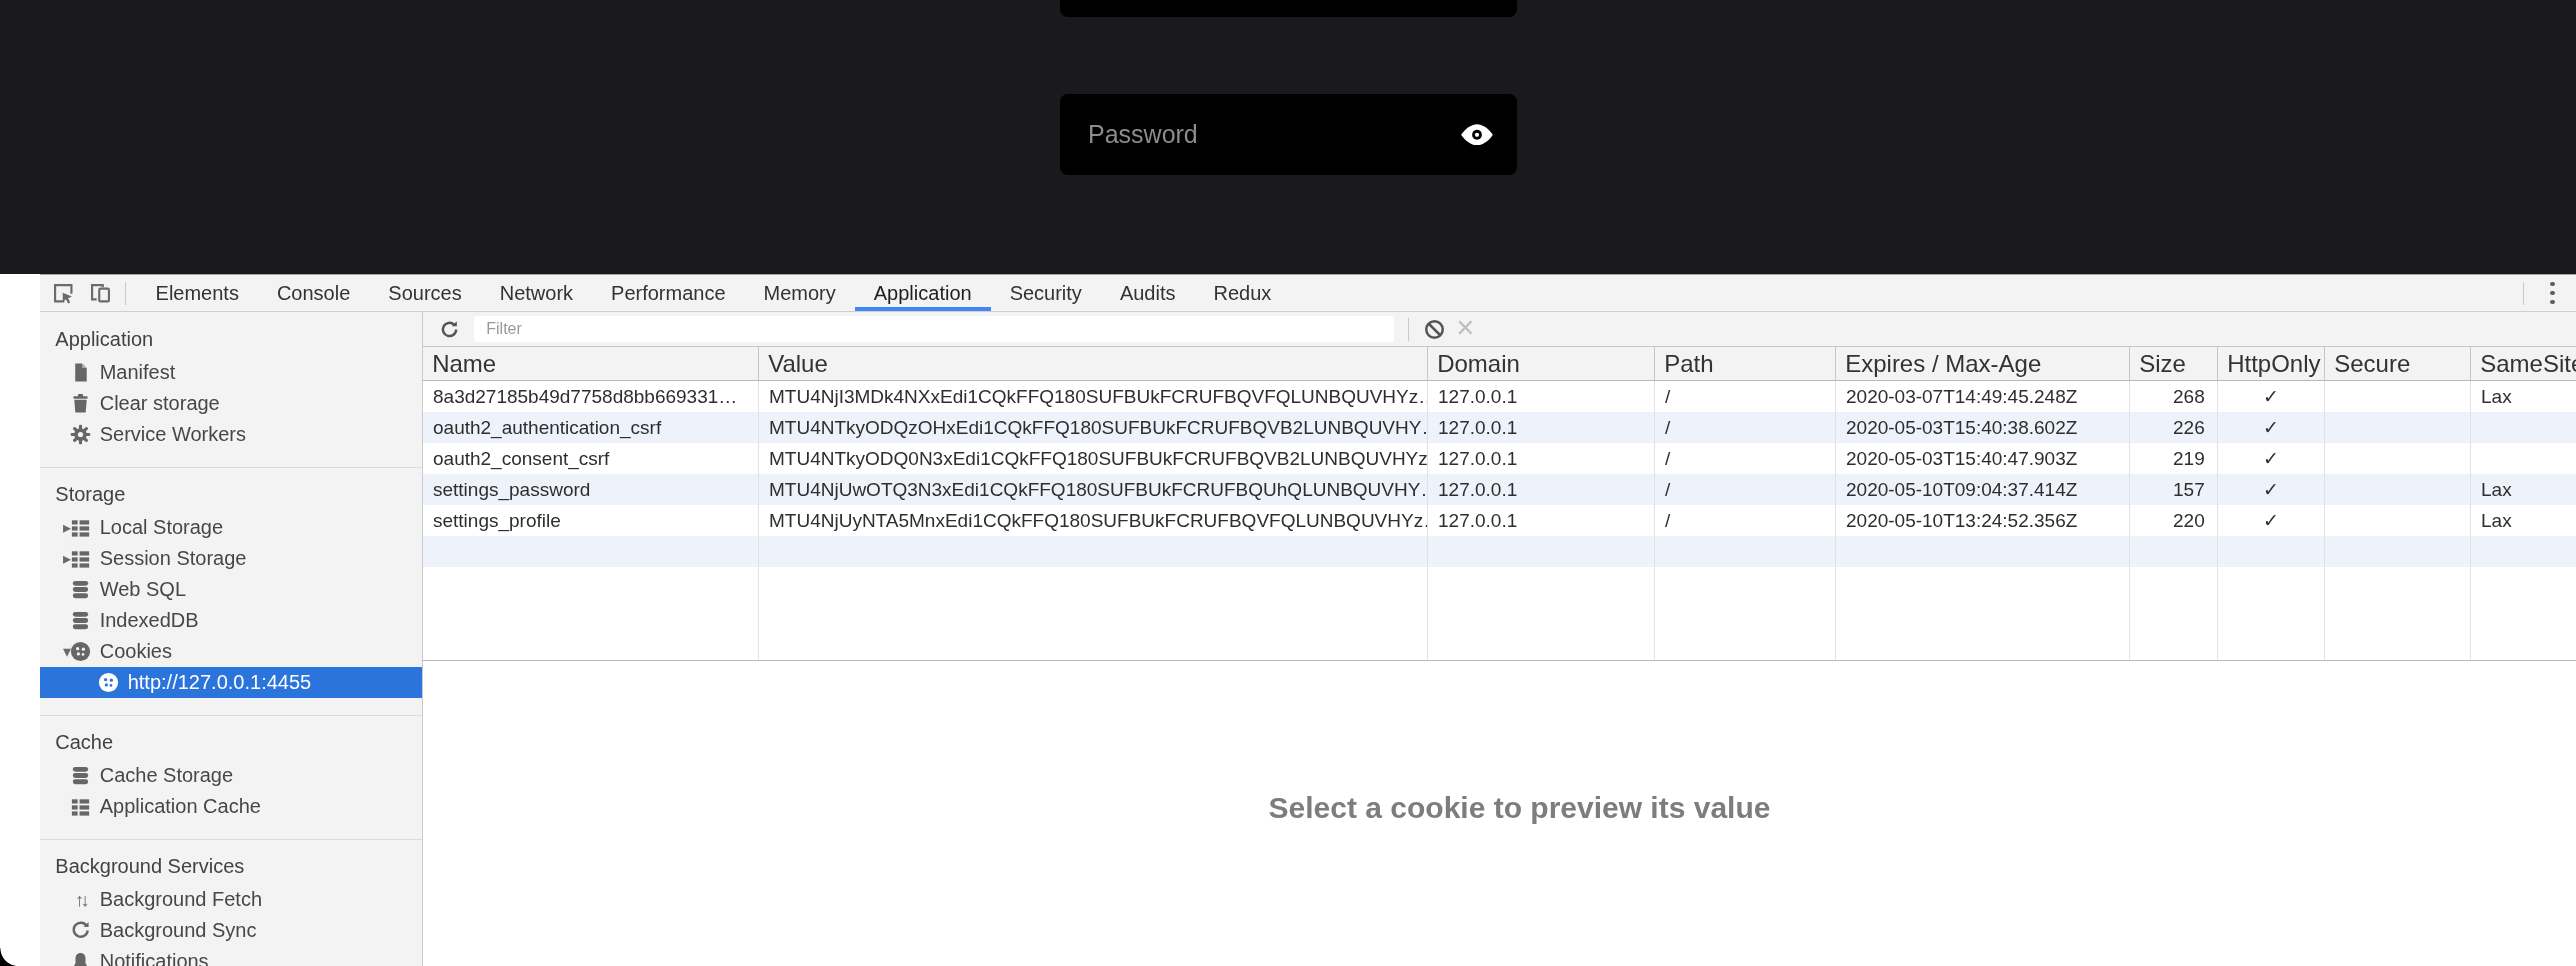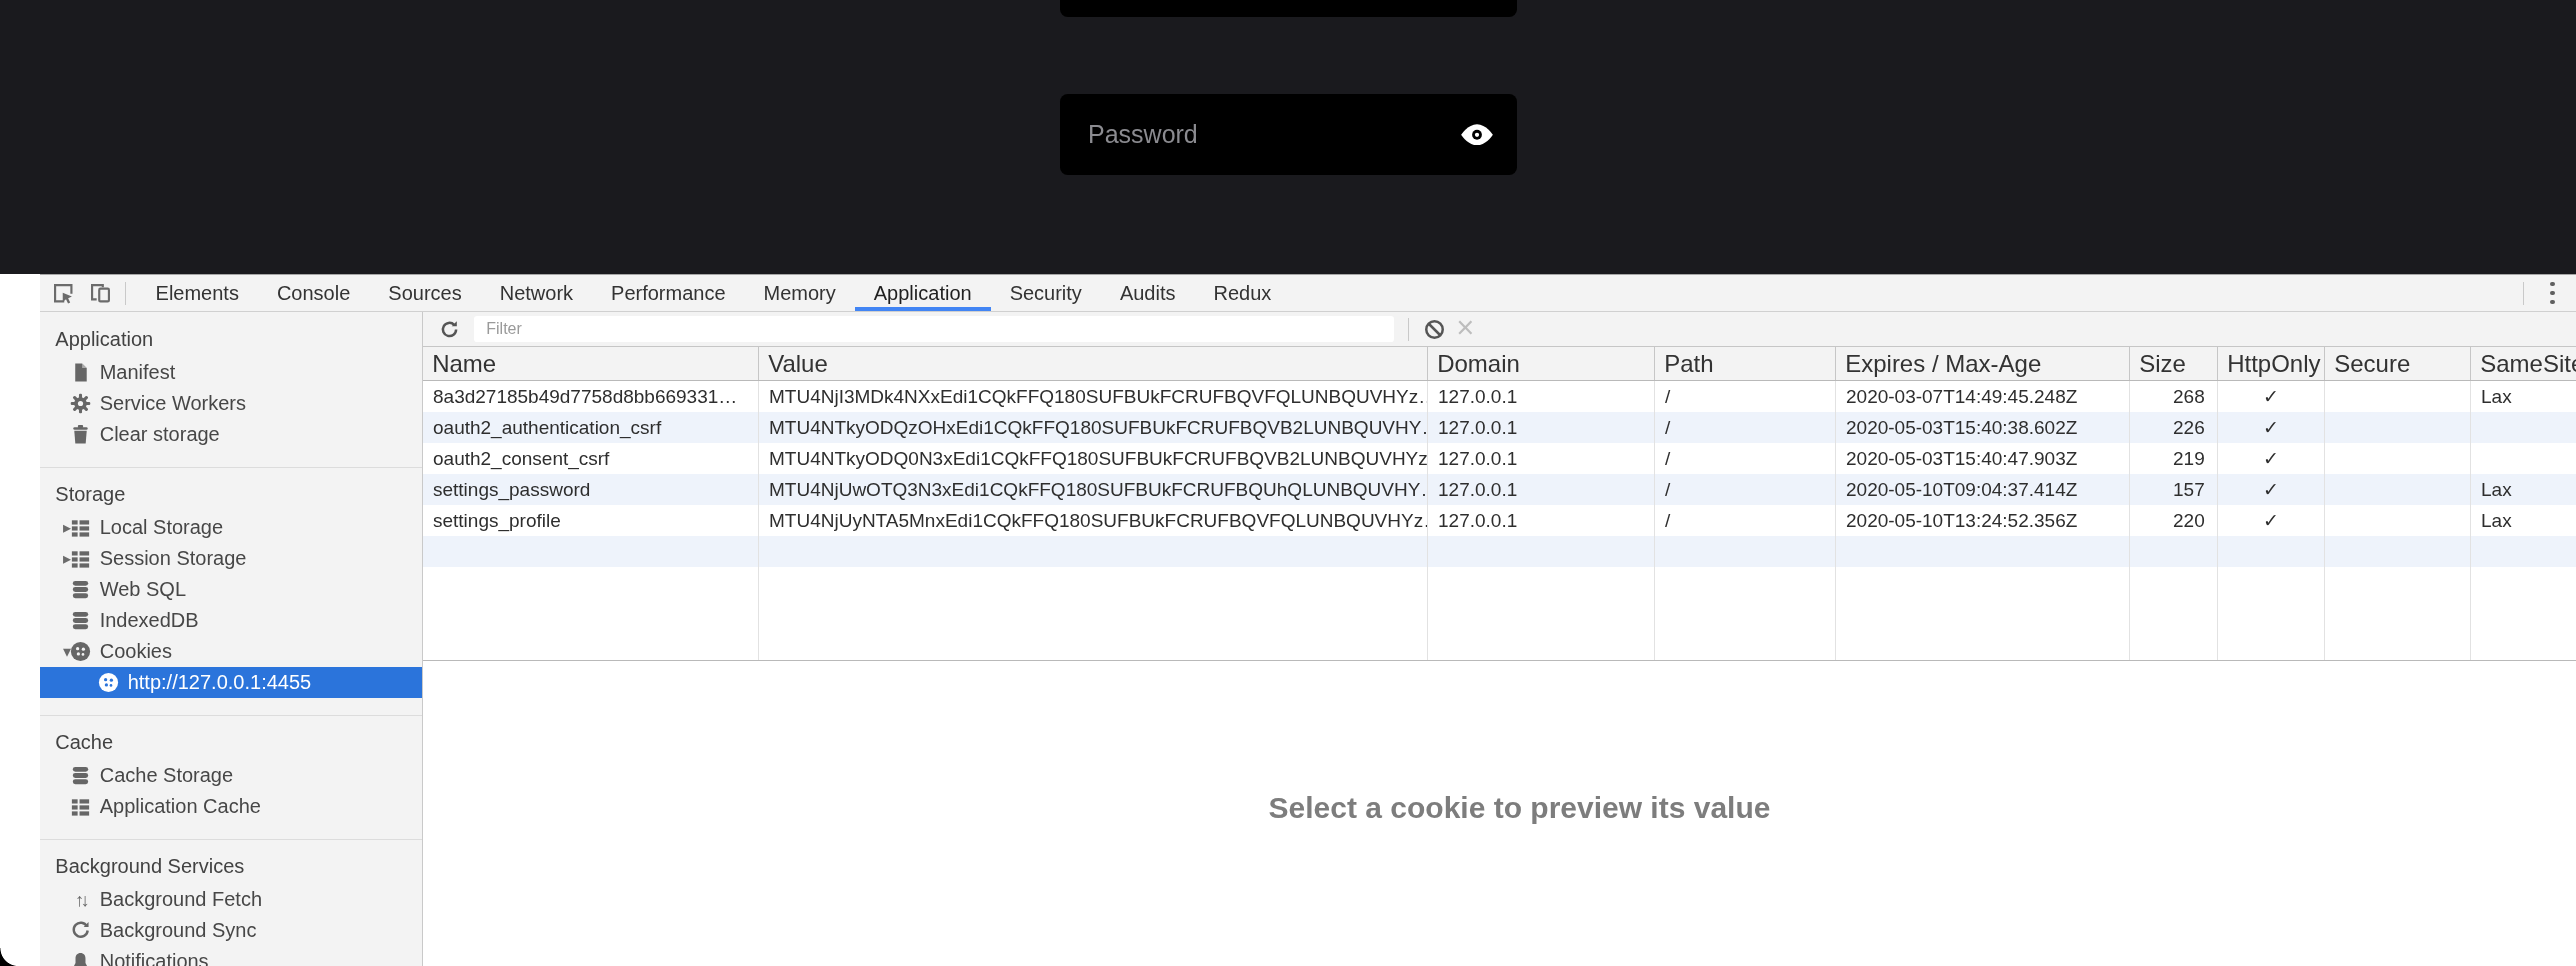--- a/index.html
+++ b/index.html
@@ -154,42 +154,42 @@
             <span class="s-icon">
               <svg viewBox="0 0 24 24">
                 <path fill="currentColor" d="M6.5 2.5h7.2l4.8 4.8v14.2H6.5z"></path>
                 <path d="M13.7 2.5l4.8 4.8h-4.8z" fill="#fff" opacity=".45"></path>
               </svg>
             </span>
             <span>Manifest</span>
           </div>
           <div class="side-item">
             <span class="s-icon">
+              <svg viewBox="0 0 24 24" fill="currentColor">
+                <path d="M5.5 8h13l-1.1 13.5H6.6z"></path>
+                <rect x="4.5" y="4.4" width="15" height="2.6" rx="1.3"></rect>
+                <rect x="9.3" y="2.2" width="5.4" height="3" rx="1"></rect>
+              </svg>
+            </span>
+            <span>Clear storage</span>
+          </div>
+          <div class="side-item">
+            <span class="s-icon">
               <svg viewBox="0 0 24 24">
                 <g fill="currentColor">
                   <rect x="10.4" y="1.8" width="3.2" height="20.4" rx="1.2"></rect>
                   <rect x="10.4" y="1.8" width="3.2" height="20.4" rx="1.2" transform="rotate(45 12 12)"></rect>
                   <rect x="10.4" y="1.8" width="3.2" height="20.4" rx="1.2" transform="rotate(90 12 12)"></rect>
                   <rect x="10.4" y="1.8" width="3.2" height="20.4" rx="1.2" transform="rotate(135 12 12)"></rect>
                   <circle cx="12" cy="12" r="6.6"></circle>
                 </g>
                 <circle class="hole" cx="12" cy="12" r="2.7"></circle>
               </svg>
             </span>
             <span>Service Workers</span>
-          </div>
-          <div class="side-item">
-            <span class="s-icon">
-              <svg viewBox="0 0 24 24" fill="currentColor">
-                <path d="M5.5 8h13l-1.1 13.5H6.6z"></path>
-                <rect x="4.5" y="4.4" width="15" height="2.6" rx="1.3"></rect>
-                <rect x="9.3" y="2.2" width="5.4" height="3" rx="1"></rect>
-              </svg>
-            </span>
-            <span>Clear storage</span>
           </div>
         </div>
         <div class="side-section">
           <div class="side-title">Storage</div>
           <div class="side-item">
             <span class="disc">▸</span>
             <span class="s-icon">
               <svg viewBox="0 0 24 24" fill="currentColor">
                 <rect x="3" y="4.5" width="6" height="4.4"></rect>
                 <rect x="11" y="4.5" width="10" height="4.4"></rect>

